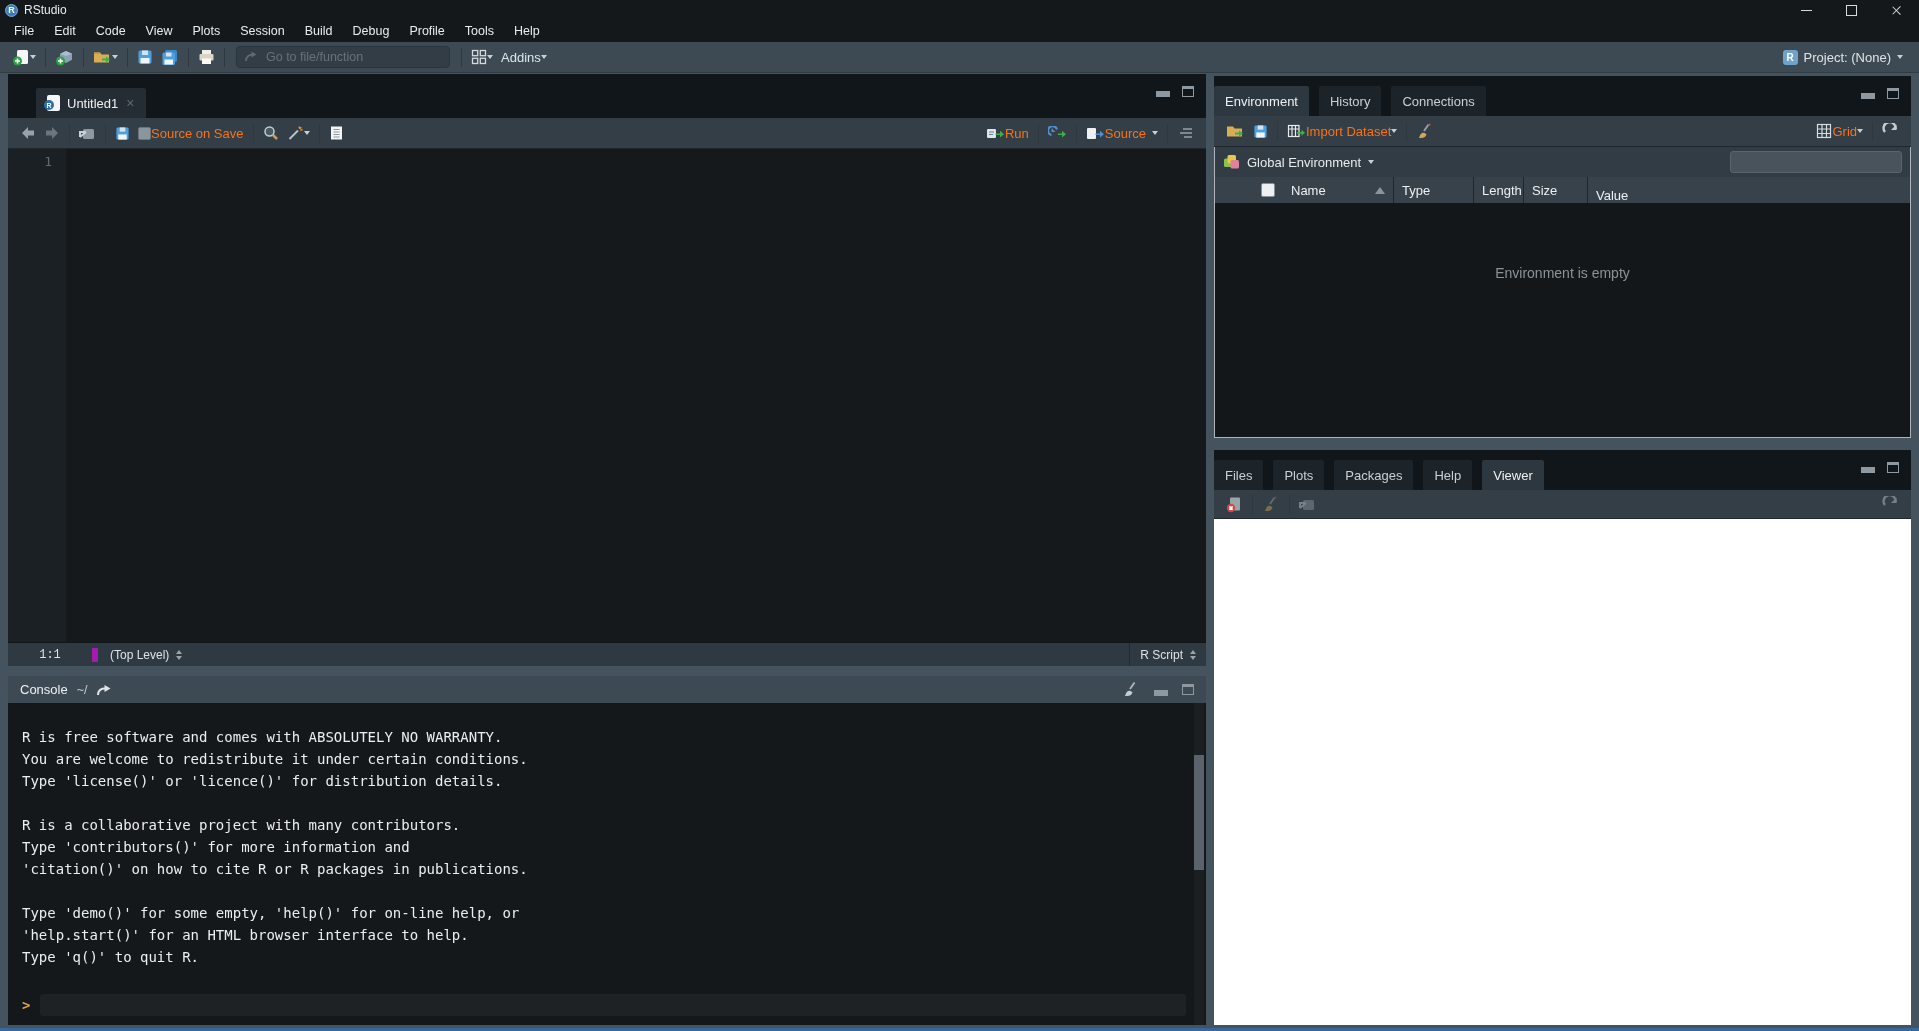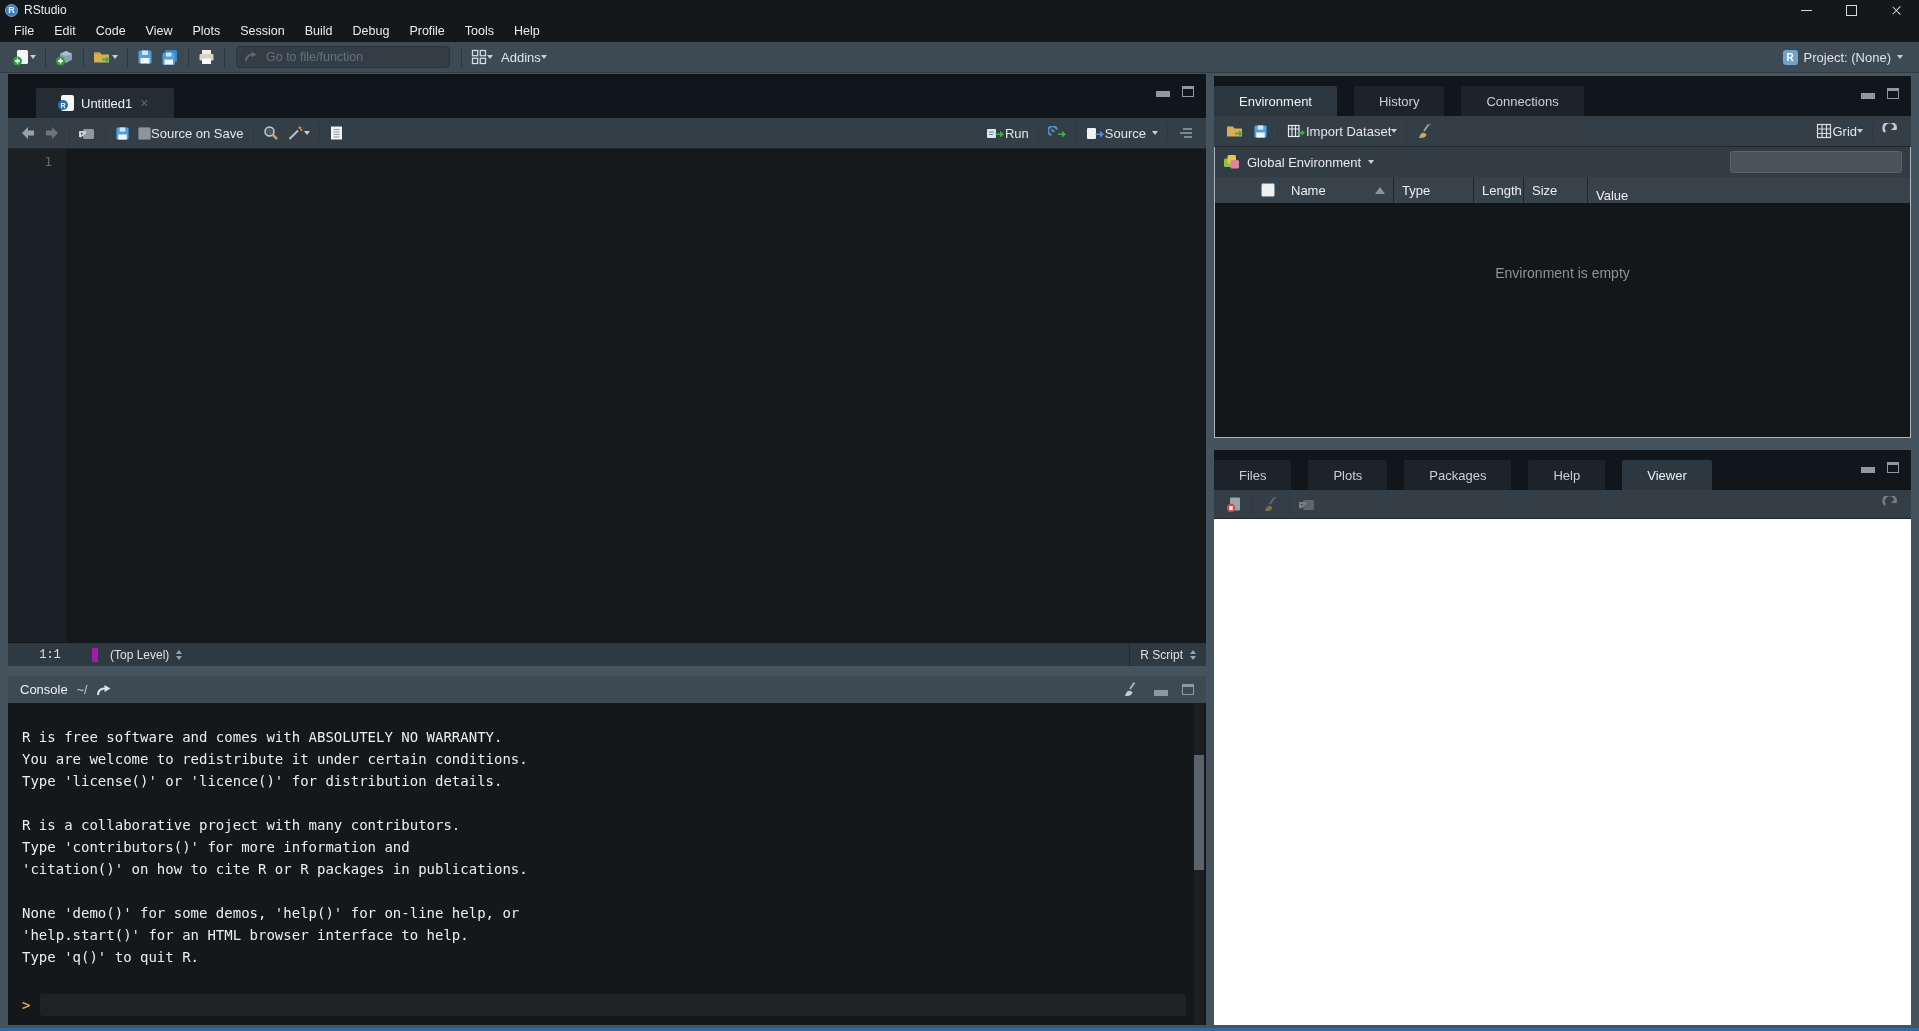--- a/index.html
+++ b/index.html
@@ -31,21 +31,21 @@
   .goto-box input{flex:1;background:transparent;border:none;outline:none;color:#8d98a1;font-size:12.5px;font-family:"Liberation Sans",sans-serif;}
   .goto-box input::placeholder{color:#66727b;}
   .tb-label{color:#dfe5e9;font-size:13px;}
   .project-btn{margin-left:auto;display:flex;align-items:center;gap:6px;padding-right:8px;color:#dfe3e6;font-size:13px;}
   .proj-cube{width:15px;height:15px;border-radius:3px;background:#6fa3cc;color:#fff;font-size:10px;font-weight:bold;
     display:flex;align-items:center;justify-content:center;}
 
   
   .pane{position:absolute;display:flex;flex-direction:column;overflow:hidden;}
   .tabbar{background:#10161a;display:flex;align-items:flex-end;position:relative;flex:none;}
-  .tab{height:30px;display:flex;align-items:center;padding:0 25px;margin-right:17px;font-size:13px;color:#c9d1d6;
+  .tab{height:30px;display:flex;align-items:center;padding:0 11px;margin-right:10px;font-size:13px;color:#c9d1d6;
     background:#1c242a;border-radius:2px 2px 0 0;}
   .tab.active{background:#2c3740;color:#eef1f3;}
   .pane-toolbar{height:30px;background:#333e47;border-bottom:1px solid #20282e;display:flex;align-items:center;padding:0 8px;flex:none;}
   .minmax{position:absolute;right:12px;top:11px;display:flex;gap:12px;align-items:center;}
   .mm-min{width:12px;height:5px;border:1px solid #8d98a0;border-top:none;background:#8d98a0;margin-top:6px;}
   .mm-max{width:12px;height:11px;border:1.5px solid #8d98a0;border-top-width:3px;box-sizing:border-box;}
 
   
   .source-pane{left:8px;top:74px;width:1198px;height:592px;}
   .source-pane .tabbar{height:44px;padding-left:28px;}
@@ -59,21 +59,21 @@
     text-align:right;padding:5px 14px 0 0;box-sizing:border-box;}
   .code-area{flex:1;}
   .statusbar{height:23px;background:#2f3941;border-top:1px solid #11171b;display:flex;align-items:center;
     color:#dde2e6;font-size:12px;flex:none;}
   .status-cell{width:84px;text-align:center;border-right:6px solid #a21caf;font-family:Liberation Mono, monospace;}
   .status-scope{display:flex;align-items:center;gap:7px;padding-left:12px;}
   .status-right{margin-left:auto;display:flex;align-items:center;gap:7px;border-left:1px solid #222b32;padding:0 10px;height:100%;}
   .spinner{display:flex;flex-direction:column;gap:2px;}
   .spin-up{width:0;height:0;border-left:3.5px solid transparent;border-right:3.5px solid transparent;border-bottom:4px solid #9aa4ac;}
   .spin-down{width:0;height:0;border-left:3.5px solid transparent;border-right:3.5px solid transparent;border-top:4px solid #9aa4ac;}
-  .src-label{color:#e5e5e5;font-size:13px;}
+  .src-label{color:#f97316;font-size:13px;}
 
   
   .console-pane{left:8px;top:676px;width:1198px;height:349px;}
   .console-header{height:27px;background:#3e4a53;display:flex;align-items:center;padding:0 12px;gap:9px;flex:none;}
   .console-title{color:#eef1f3;font-size:13px;text-align:right;}
   .console-dir{color:#c3cad0;font-size:12.5px;}
   .console-header-right{margin-left:auto;display:flex;align-items:center;gap:14px;}
   .console-body{flex:1;background:#15181a;position:relative;padding:26px 0 0 14px;
     font-family:"DejaVu Sans Mono",monospace;font-size:14px;color:#eceff1;}
   .console-line{height:22px;white-space:pre;}
@@ -369,21 +369,21 @@
     </div>
     <div class="console-body">
       <div class="console-line">R is free software and comes with ABSOLUTELY NO WARRANTY.</div>
       <div class="console-line">You are welcome to redistribute it under certain conditions.</div>
       <div class="console-line">Type 'license()' or 'licence()' for distribution details.</div>
       <div class="console-line"></div>
       <div class="console-line">R is a collaborative project with many contributors.</div>
       <div class="console-line">Type 'contributors()' for more information and</div>
       <div class="console-line">'citation()' on how to cite R or R packages in publications.</div>
       <div class="console-line"></div>
-      <div class="console-line">None 'demo()' for some demos, 'help()' for on-line help, or</div>
+      <div class="console-line">Type 'demo()' for some empty, 'help()' for on-line help, or</div>
       <div class="console-line">'help.start()' for an HTML browser interface to help.</div>
       <div class="console-line">Type 'q()' to quit R.</div>
       <div class="prompt-row">
         <span class="prompt-char">&gt;</span>
         <div class="input-strip"></div>
       </div>
       <div class="v-scrollbar">
         <div class="v-thumb"></div>
       </div>
     </div>

